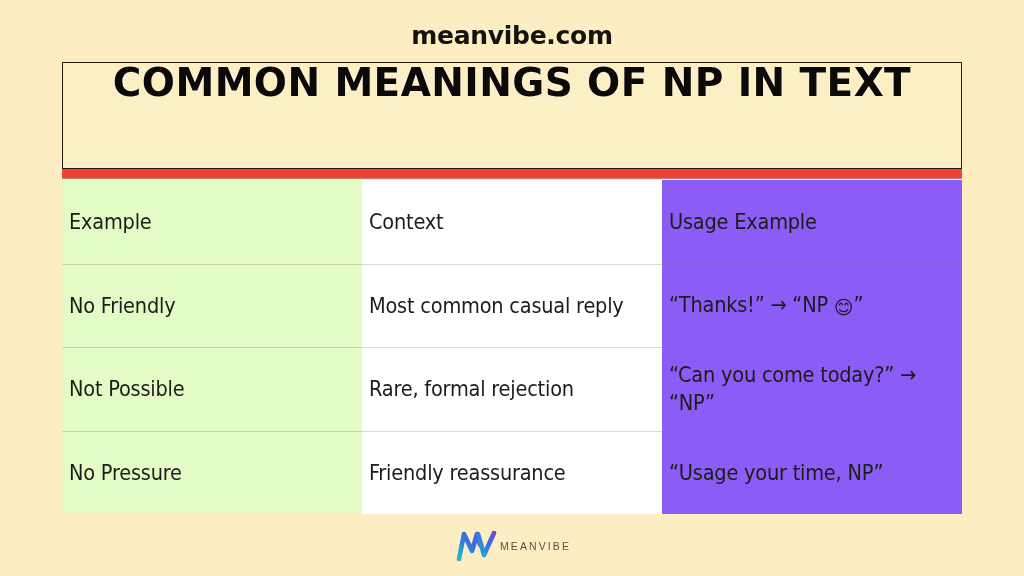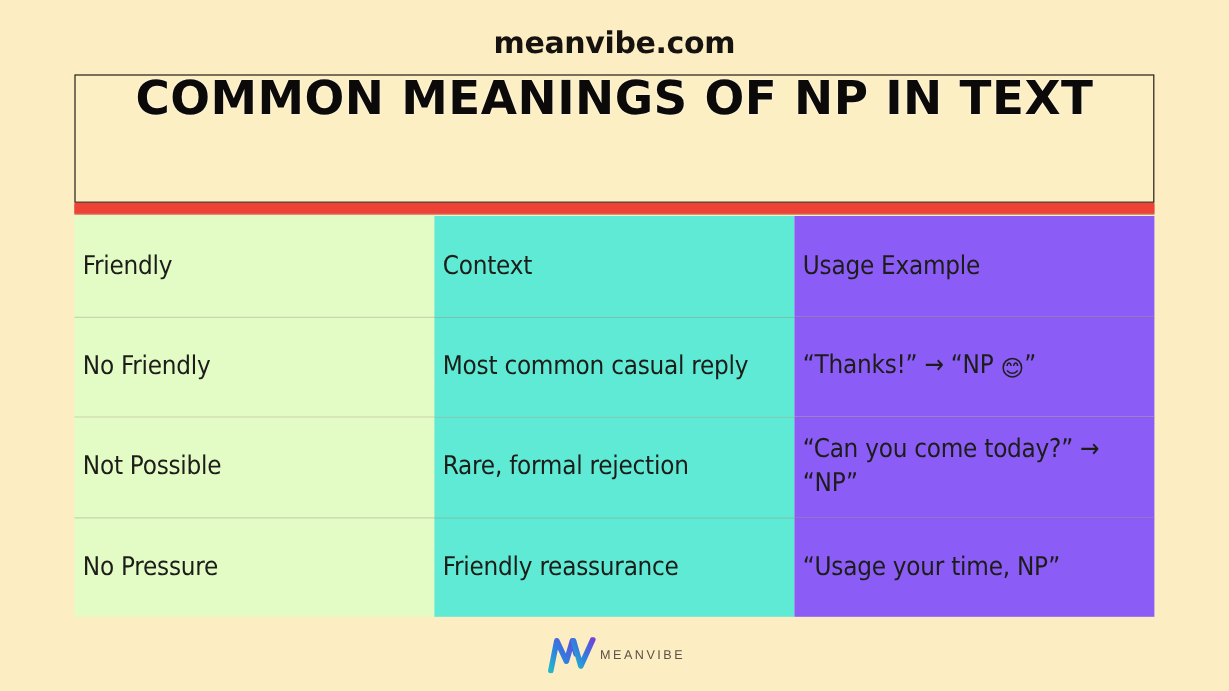--- a/index.html
+++ b/index.html
@@ -95,21 +95,21 @@
     align-items: center;
     padding: 6px 0 6px 7px;
     font-family: "DejaVu Sans Condensed", "Liberation Sans Narrow", "Liberation Sans", sans-serif;
     font-size: 21.5px;
     line-height: 1.32;
     color: #1c1c18;
     letter-spacing: -0.2px;
     overflow: hidden;
   }
   .cell.col-meaning { width: 300px; background: #e3fcc5; }
-  .cell.col-context { width: 300px; background: #5eead4; }
+  .cell.col-context { width: 300px; background: #ffffff; }
   .cell.col-usage   { width: 300px; background: #8b5cf6; }
 
   .cell .txt { display: block; }
 
   .emoji {
     display: inline-block;
     font-family: "DejaVu Sans", sans-serif;
     font-size: 19px;
     vertical-align: -2px;
   }
@@ -148,21 +148,21 @@
   <div class="site-name">meanvibe.com</div>
 
   <div class="title-card">
     <div class="title-text">COMMON MEANINGS OF NP IN TEXT</div>
   </div>
   <div class="title-accent"></div>
 
   <div class="table">
 
     <div class="row header-row">
-      <div class="cell col-meaning">Friendly</div>
+      <div class="cell col-meaning">Example</div>
       <div class="cell col-context">Context</div>
       <div class="cell col-usage">Usage Example</div>
     </div>
 
     <div class="row data-row">
       <div class="cell col-meaning">No Friendly</div>
       <div class="cell col-context">Most common casual reply</div>
       <div class="cell col-usage">
         <span class="txt">
           <span>“Thanks!” → “NP </span><span class="emoji">😊</span><span>”</span>

